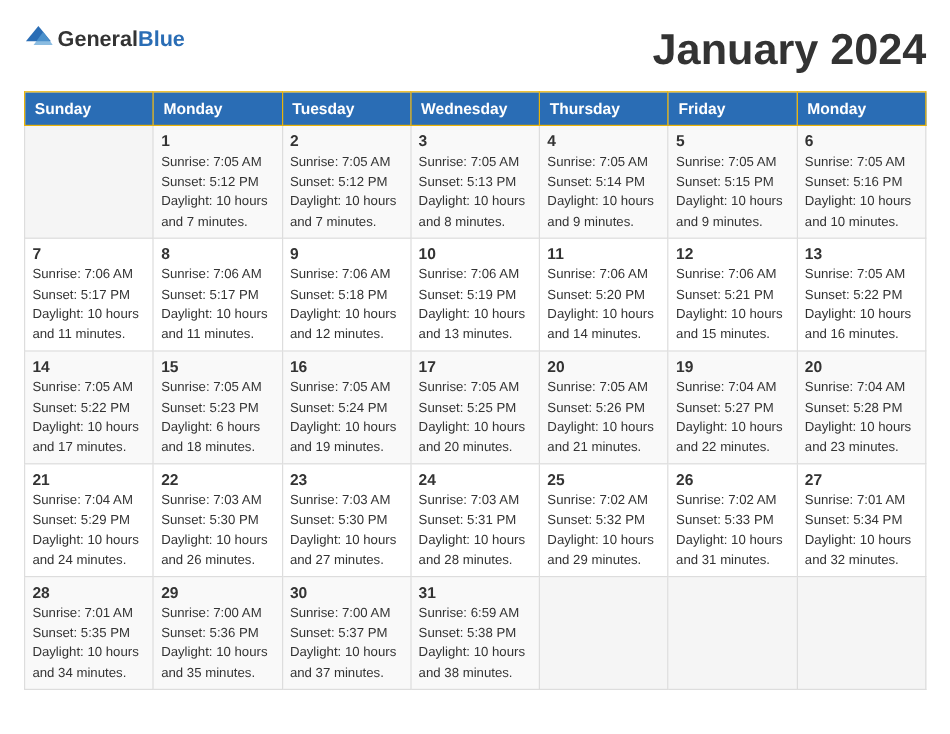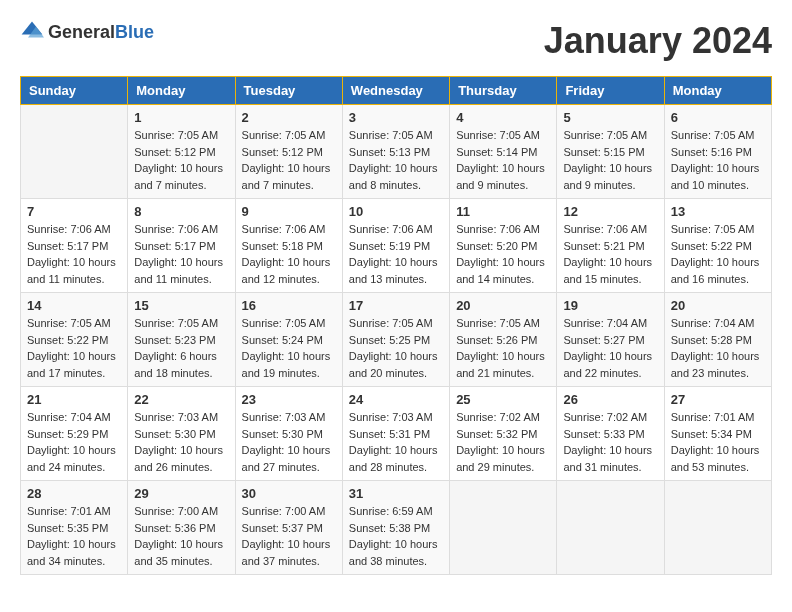--- a/index.html
+++ b/index.html
@@ -333,21 +333,21 @@
           <span>Sunrise: 7:02 AM</span><br>
           <span>Sunset: 5:33 PM</span><br>
           <span>Daylight: 10 hours and 31 minutes.</span>
         </div>
       </td>
         <td>
         <span class="day-number">27</span>
         <div class="day-info">
           <span>Sunrise: 7:01 AM</span><br>
           <span>Sunset: 5:34 PM</span><br>
-          <span>Daylight: 10 hours and 53 minutes.</span>
+          <span>Daylight: 10 hours and 32 minutes.</span>
         </div>
       </td>
       </tr>
       <tr>
         <td>
         <span class="day-number">28</span>
         <div class="day-info">
           <span>Sunrise: 7:01 AM</span><br>
           <span>Sunset: 5:35 PM</span><br>
           <span>Daylight: 10 hours and 34 minutes.</span>

